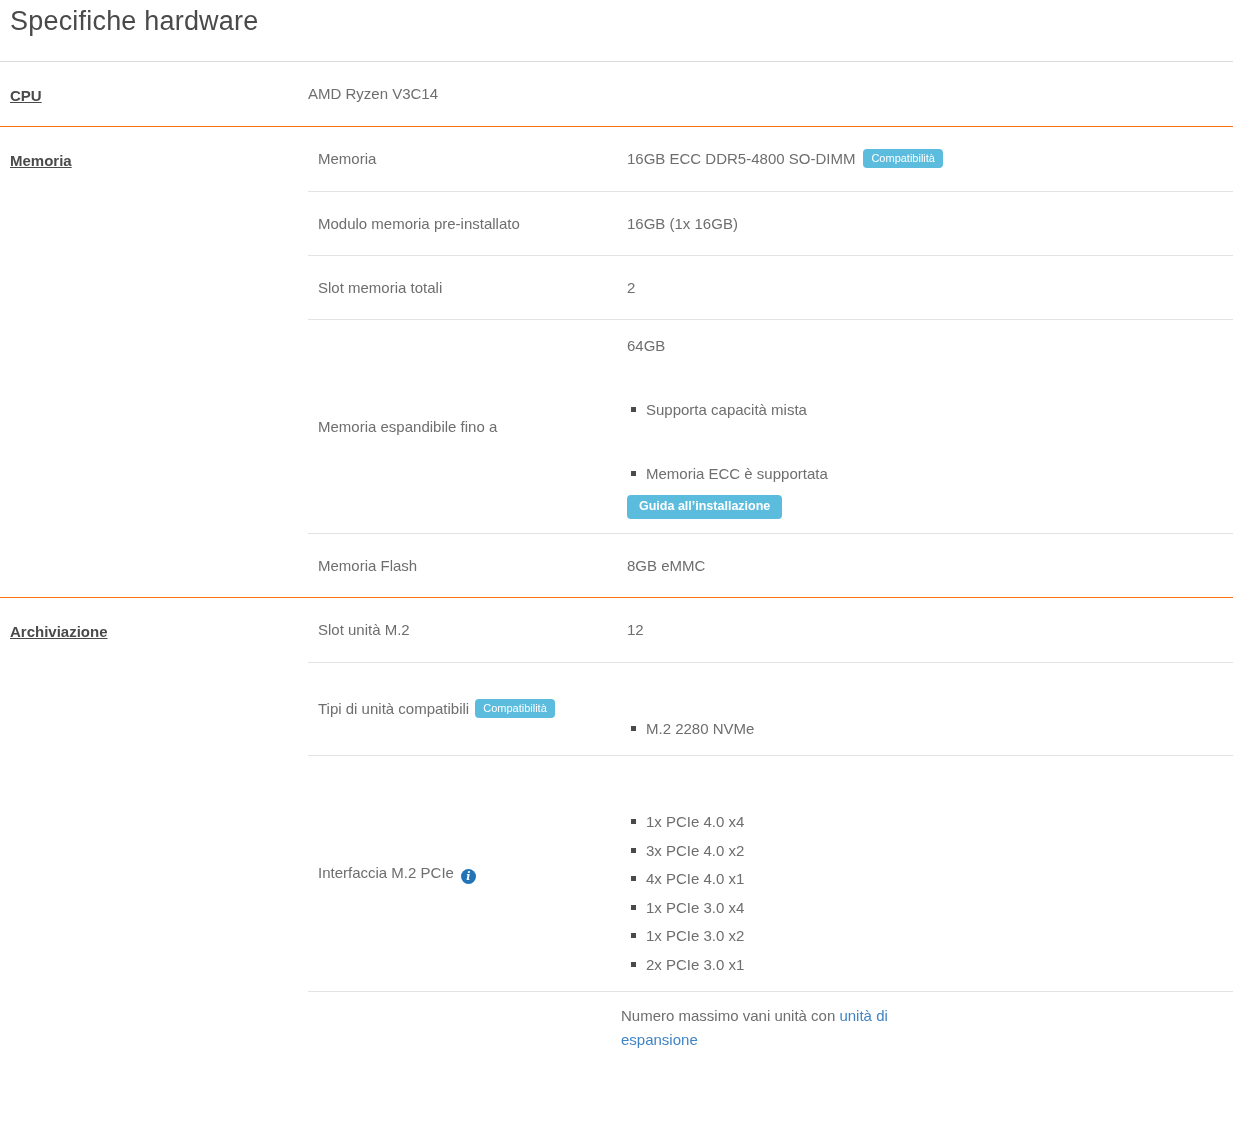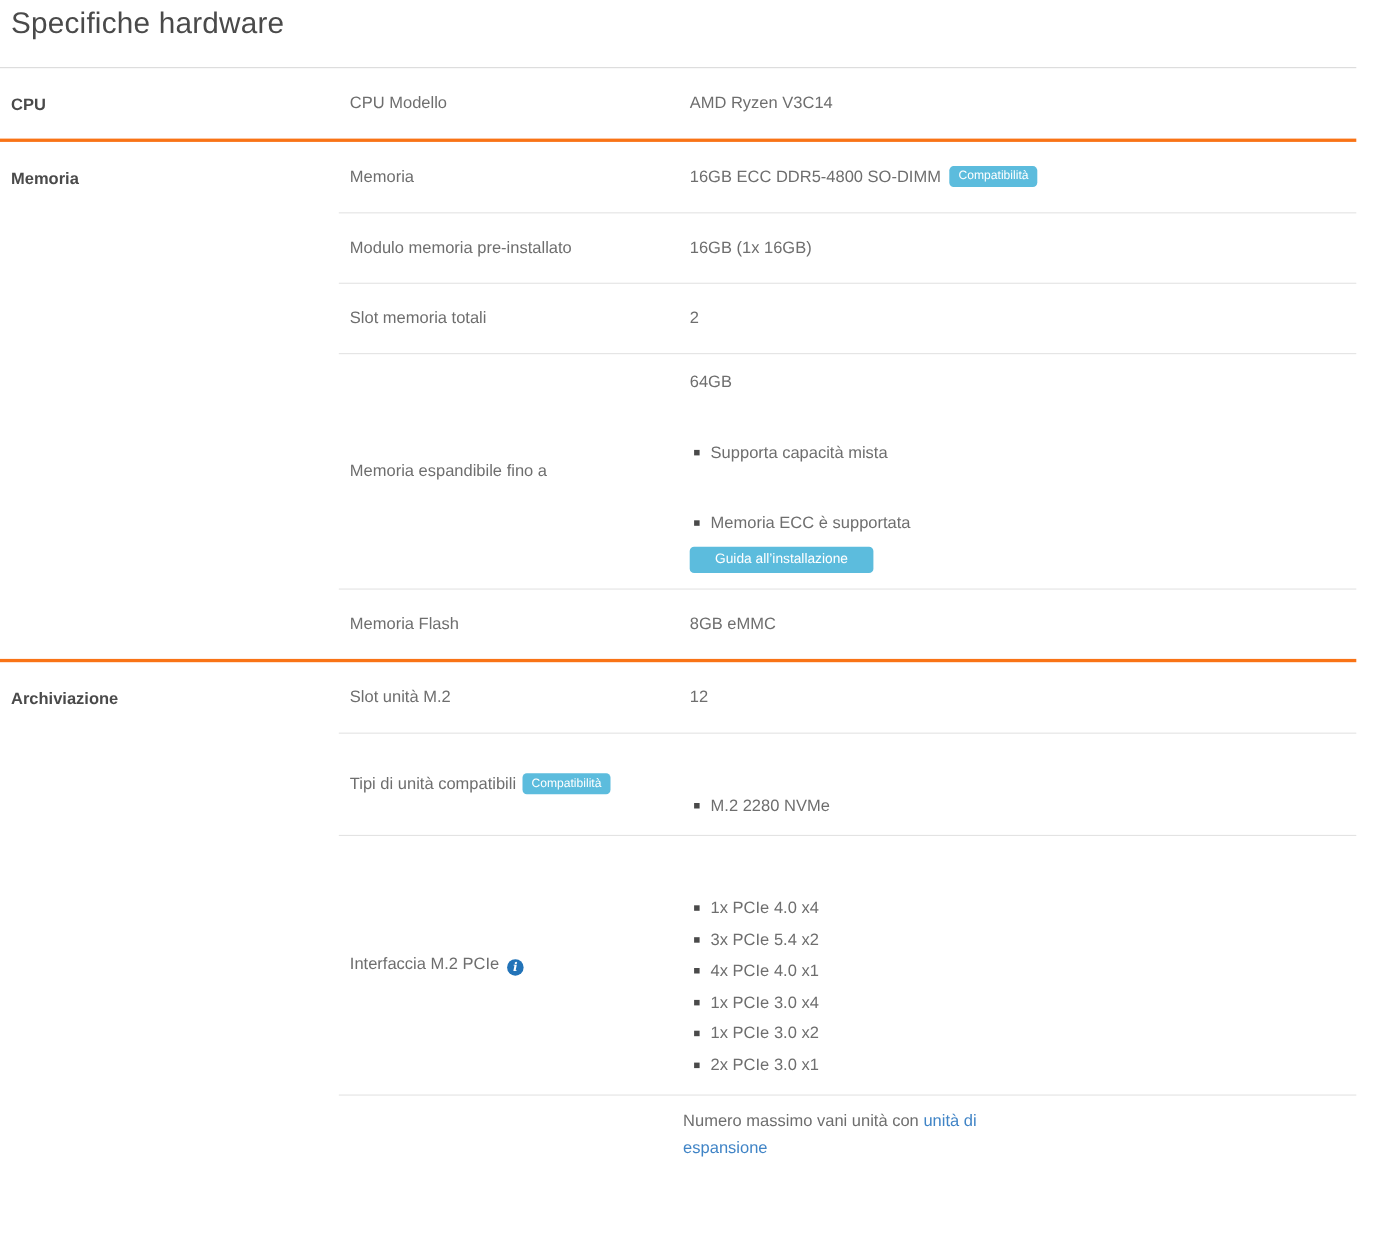--- a/index.html
+++ b/index.html
@@ -22,30 +22,31 @@
   .page-title {
     font-size: 27px;
     font-weight: 300;
     color: #4a4a4a;
     letter-spacing: 0.2px;
   }
 
   .spec-table { width: 1233px; }
 
   .section { display: flex; }
-  .section + .section { border-top: 3px solid #f97316; }
+  .section + .section { border-top: 1px solid #f97316; }
 
   .section-head {
     width: 308px;
     flex: 0 0 308px;
     padding: 24px 20px 10px 10px;
     font-size: 15px;
     font-weight: 700;
     color: #4a4a4a;
     line-height: 20px;
+    text-decoration: underline;
   }
 
   .rows { flex: 1 1 auto; min-width: 0; }
   .row {
     display: flex;
     align-items: center;
     min-height: 64px;
   }
   .row + .row { border-top: 1px solid #e3e3e3; }
 
@@ -81,29 +82,30 @@
     line-height: 12px;
     border-radius: 4px;
     cursor: pointer;
     white-space: nowrap;
   }
   .label-badge { margin-left: 6px; }
 
   .btn {
     display: inline-block;
     margin-top: 9px;
-    padding: 5px 23px 6px;
+    padding: 5px 12px 6px;
     background: var(--accent-blue, #5cbcdd);
     color: #ffffff;
     font-size: 12.5px;
     line-height: 13px;
     border-radius: 4px;
     border: none;
     cursor: pointer;
     font-family: "Liberation Sans", sans-serif;
+    font-weight: bold;
   }
 
   .info-icon {
     display: inline-flex;
     align-items: center;
     justify-content: center;
     width: 15px;
     height: 15px;
     margin-left: 7px;
     vertical-align: -2px;
@@ -170,21 +172,20 @@
   <div class="page-header">
     <h1 class="page-title">Specifiche hardware</h1>
   </div>
 
   <div class="spec-table">
 
     <div class="section">
       <div class="section-head">CPU</div>
       <div class="rows">
         <div class="row">
-          <div class="row-label">CPU Modello</div>
           <div class="row-value">AMD Ryzen V3C14</div>
         </div>
       </div>
     </div>
 
     <div class="section">
       <div class="section-head">Memoria</div>
       <div class="rows">
         <div class="row">
           <div class="row-label">Memoria</div>
@@ -230,21 +231,21 @@
             <ul class="bullet-list">
               <li>M.2 2280 NVMe</li>
             </ul>
           </div>
         </div>
         <div class="row row-tall-2">
           <div class="row-label"><span>Interfaccia M.2 PCIe</span><span class="info-icon">i</span></div>
           <div class="row-value">
             <ul class="bullet-list spaced">
               <li>1x PCIe 4.0 x4</li>
-              <li>3x PCIe 5.4 x2</li>
+              <li>3x PCIe 4.0 x2</li>
               <li>4x PCIe 4.0 x1</li>
               <li>1x PCIe 3.0 x4</li>
               <li>1x PCIe 3.0 x2</li>
               <li>2x PCIe 3.0 x1</li>
             </ul>
           </div>
         </div>
         <div class="row row-last">
           <div class="row-label"><span>Numero massimo vani unità con </span><a class="link">unità di espansione</a></div>
           <div class="row-value">12</div>

